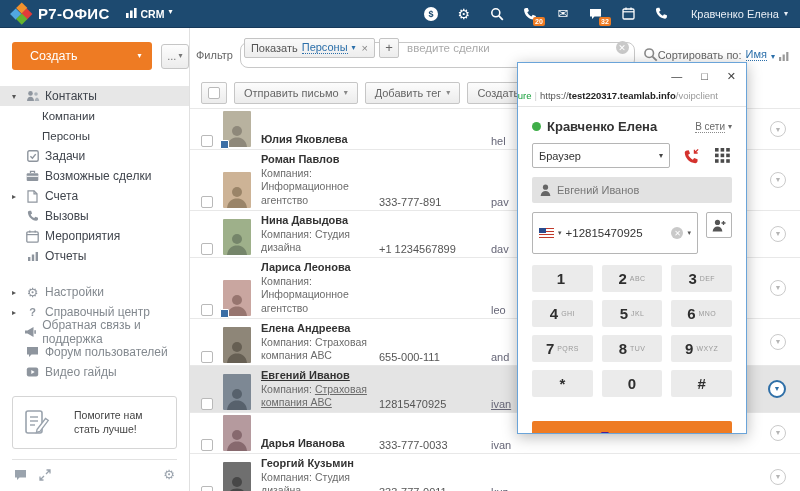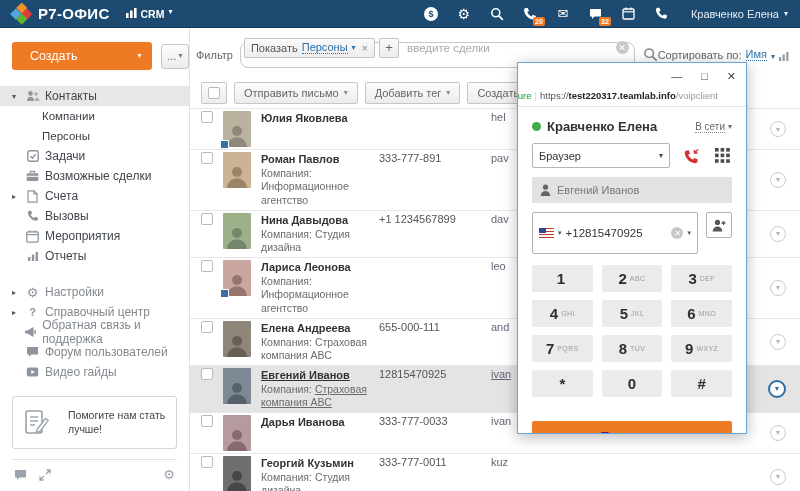--- a/index.html
+++ b/index.html
@@ -45,21 +45,21 @@
   .menu{margin-top:16px;}
   .mitem{display:flex; align-items:center; height:20px; padding-left:8px; font-size:12px; color:#40454d; cursor:pointer; gap:4px;}
   .mitem .mcaret{width:12px; font-size:8px; color:#555; text-align:center;}
   .mitem .micon{width:17px; display:flex; justify-content:center; align-items:center;}
   .mitem.selected{background:#e7e7e7;}
   .mitem.sub{padding-left:42px; font-size:11.5px; color:#3c4148;}
   .menu2{margin-top:16px;}
   .menu2 .mitem{color:#83898f;}
   .gearglyph{font-size:13px; color:#8e959e; line-height:1;}
   .helpglyph{font-size:11px; font-weight:bold; color:#8e959e;}
-  .promo{margin:14px 12px 0 12px; border:1px solid #d5d5d5; border-radius:3px; padding:12px 10px; display:flex; align-items:center; gap:18px; cursor:pointer;}
+  .promo{margin:14px 12px 0 12px; border:1px solid #d5d5d5; border-radius:3px; padding:12px 10px; display:flex; align-items:center; gap:24px; cursor:pointer;}
   .promo-text{font-size:10.5px; color:#444; line-height:1.3;}
   .sfoot{margin:auto 12px 0 12px; border-top:1px solid #e2e2e2; padding:8px 2px 10px 2px; display:flex; align-items:center; gap:12px;}
   .sfoot .right{margin-left:auto;}
   
   .filterbar{display:flex; align-items:center; padding:0 10px 0 6px; height:27px;}
   .flabel{font-size:11px; color:#666; margin-right:7px;}
   .fbox{flex:1; max-width:420px; height:26px; border:1px solid #c8c8c8; border-radius:8px; background:#fff; display:flex; align-items:center; padding:0 22px 14px 3px; position:relative;}
   .chip{display:flex; align-items:center; height:20px; border:1px solid #c4c4c4; border-radius:2px; background:linear-gradient(#fafafa,#ededed); padding:0 6px; gap:4px; font-size:11px;}
   .chip-show{color:#555;}
   .chip-val{color:var(--link); border-bottom:1px dotted var(--link); cursor:pointer;}
@@ -73,21 +73,21 @@
   .sort-val{color:var(--link); border-bottom:1px dotted var(--link); cursor:pointer;}
   .sort .caret{color:var(--link);}
   
   .toolbar{display:flex; align-items:center; gap:7px; padding-left:11px; margin-top:13px; height:24px;}
   .tb-check{width:26px; height:22px; border:1px solid #c6c6c6; border-radius:2px; background:linear-gradient(#fcfcfc,#ececec); display:flex; align-items:center; justify-content:center; cursor:pointer;}
   .cbx{width:12px; height:12px; border:1px solid #b9b9b9; border-radius:2px; background:#fff;}
   .tb-btn{height:22px; border:1px solid #c6c6c6; border-radius:2px; background:linear-gradient(#fcfcfc,#ececec); color:#666; font-size:11px; padding:0 9px; display:flex; align-items:center; gap:5px; cursor:pointer; font-family:inherit;}
   .tb-btn .caret{color:#888;}
   
   .list{margin-top:3px;}
-  .row{display:flex; align-items:flex-start; border-top:1px solid #e8e8e8; padding:2px 0 2px 11px; min-height:33px; position:relative; cursor:pointer;}
+  .row{display:flex; align-items:flex-end; border-top:1px solid #e8e8e8; padding:2px 0 2px 11px; min-height:33px; position:relative; cursor:pointer;}
   .row.sel{background:var(--rowsel);}
   .row .cbx{margin-right:10px; flex-shrink:0;}
   .avatar{width:28px; height:36px; border-radius:1px; margin-right:10px; flex-shrink:0; position:relative; display:flex; align-items:flex-end; justify-content:center; overflow:visible;}
   .av-badge{position:absolute; left:-3px; bottom:-2px; width:9px; height:9px; background:#3b6ea5; border:1px solid #fff; border-radius:1px;}
   .cinfo{width:118px; flex-shrink:0; padding-right:6px;}
   .cname{font-size:11px; font-weight:bold; color:#333; line-height:1.35;}
   .ccompany{font-size:10.5px; color:#6b6b6b; line-height:1.3;}
   .cphone{width:112px; flex-shrink:0; font-size:11px; color:#555;}
   .cemail{flex:1; font-size:11px; color:#667; overflow:hidden; white-space:nowrap;}
   .sel .cname,.sel .ccomp-val,.sel .cemail{text-decoration:underline;}

